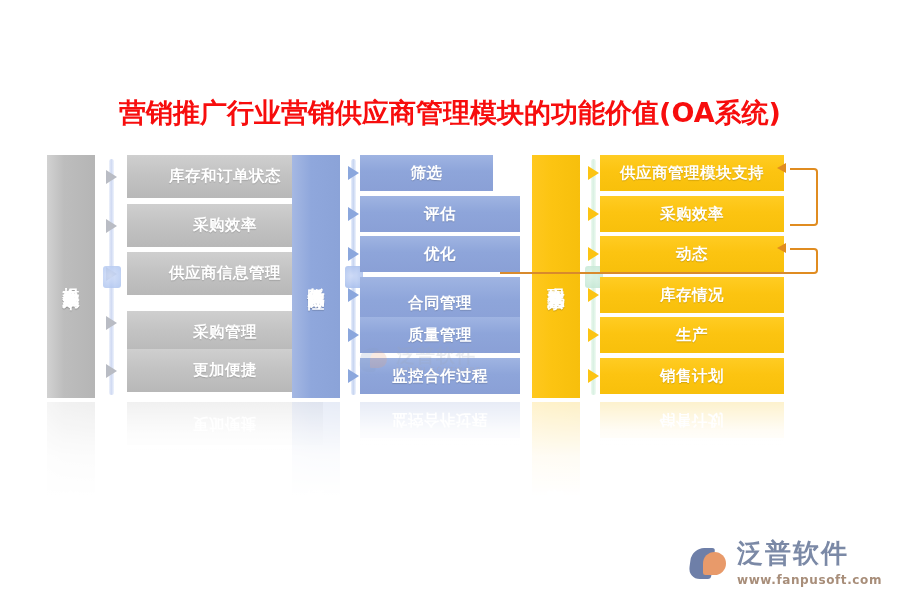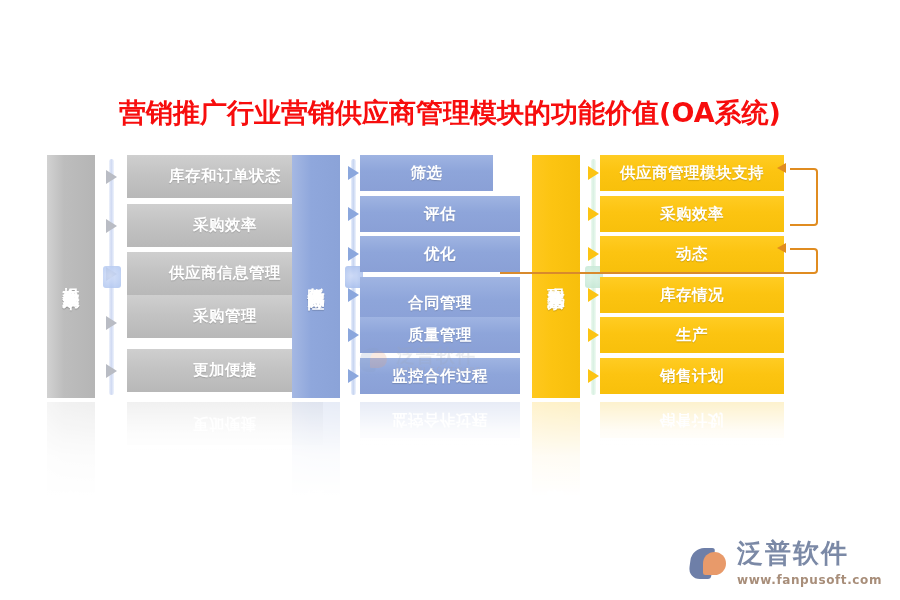--- a/index.html
+++ b/index.html
@@ -155,21 +155,21 @@
     <div class="boxes" id="boxes0" style="left:80px;">
         <div class="box" style="top: 0px; width: 196px; height: 43px;">
           <span>库存和订单状态</span>
         </div>
         <div class="box" style="top: 49px; width: 196px; height: 43px;">
           <span>采购效率</span>
         </div>
         <div class="box" style="top: 97px; width: 196px; height: 43px;">
           <span>供应商信息管理</span>
         </div>
-        <div class="box" style="top: 140px; width: 196px; height: 43px;">
+        <div class="box" style="top: 156px; width: 196px; height: 43px;">
           <span>采购管理</span>
         </div>
         <div class="box" style="top: 194px; width: 196px; height: 43px;">
           <span>更加便捷</span>
         </div>
         <div class="box-refl" style="top: 247px; width: 196px; height: 70px; opacity: 0.4;">
           <div class="binner" style="height: 43px; top: 0px;">更加便捷</div>
           <div class="fade-mask" style="background: linear-gradient(rgba(255, 255, 255, 0.5) 0%, rgba(255, 255, 255, 0.9) 48%, rgb(255, 255, 255) 80%);"></div>
         </div>
       </div>

